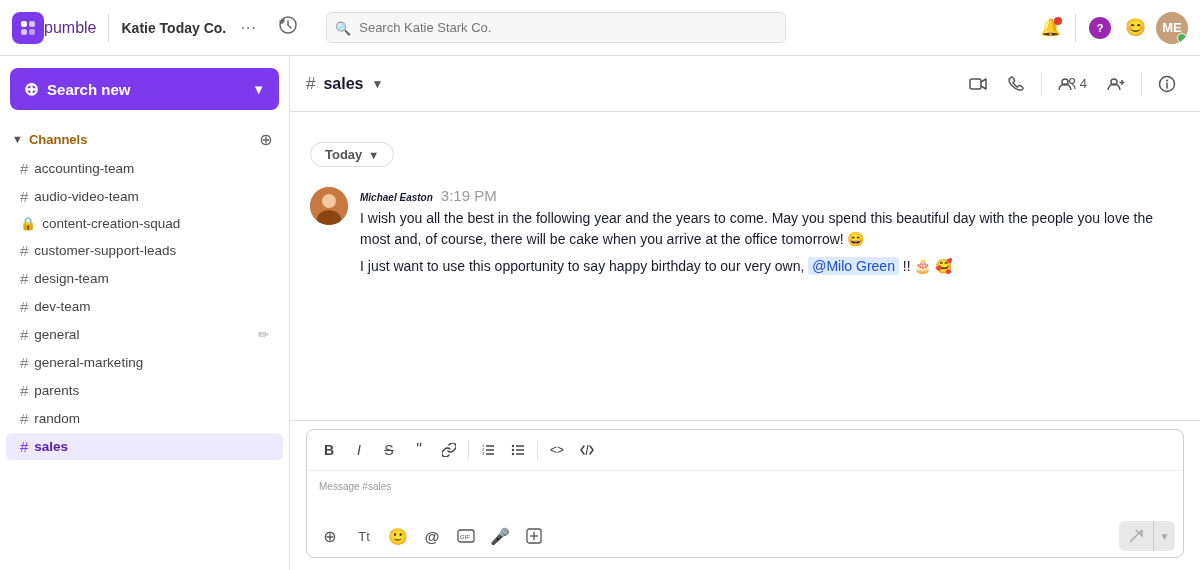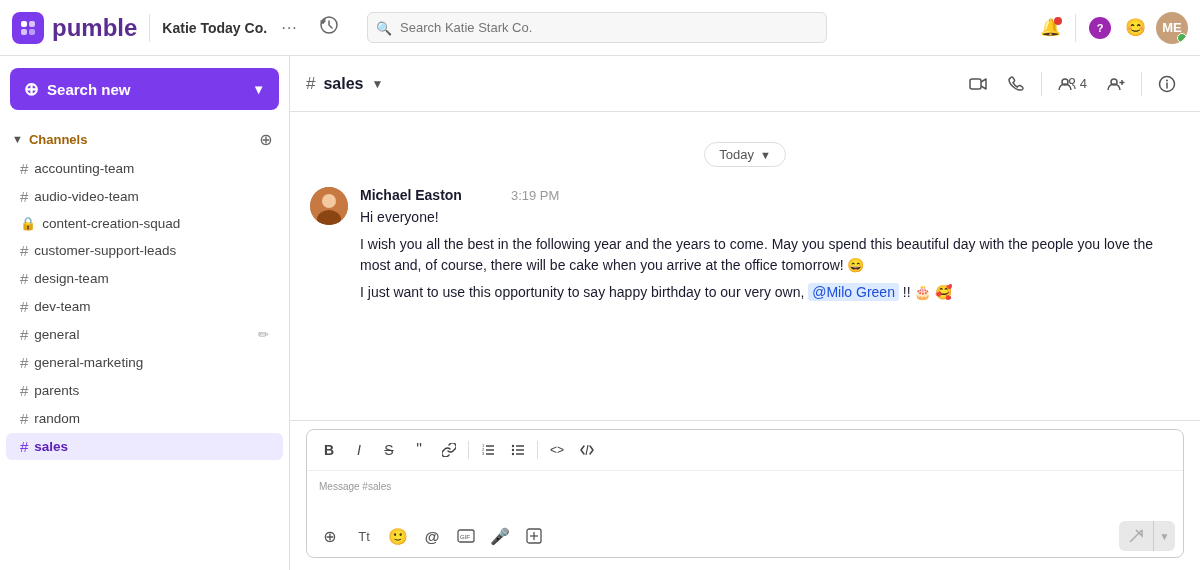--- a/index.html
+++ b/index.html
@@ -1,20 +1,20 @@
 <!DOCTYPE html>
 <html><head>
   <meta charset="utf-8">
   <style>
     * { box-sizing: border-box; margin: 0; padding: 0; }
     body { font-family: -apple-system, BlinkMacSystemFont, 'Segoe UI', sans-serif; font-size: 14px; background: #fff; color: #1a1a2e; display: flex; flex-direction: column; height: 570px; width: 1200px; overflow: hidden; }
 
     
     .topbar { height: 56px; display: flex; align-items: center; border-bottom: 1px solid #e0e0e0; padding: 0 12px; gap: 8px; flex-shrink: 0; background: #fff; }
-    .topbar-logo { display: flex; align-items: center; gap: 8px; font-weight: 700; font-size: 24px; color: #5c2d91; cursor: pointer; }
+    .topbar-logo { display: flex; align-items: center; font-weight: 400; font-size: 16px; color: #5c2d91; cursor: pointer; }
     .topbar-logo .logo-icon { width: 32px; height: 32px; background: #7c3aed; border-radius: 8px; display: flex; align-items: center; justify-content: center; color: white; font-weight: bold; font-size: 16px; }
     .topbar-divider { width: 1px; height: 28px; background: #e0e0e0; margin: 0 4px; }
     .workspace-name { font-weight: 600; font-size: 14px; color: #333; }
     .topbar-more { color: #666; cursor: pointer; font-size: 16px; padding: 4px 6px; }
     .topbar-history { color: #666; cursor: pointer; font-size: 18px; padding: 4px 8px; }
     .search-bar { flex: 1; max-width: 460px; margin: 0 12px; }
     .search-bar input { width: 100%; padding: 7px 12px 7px 32px; border: 1px solid #ddd; border-radius: 6px; background: #f7f7f8; font-size: 13px; color: #555; outline: none; }
     .search-wrapper { position: relative; }
     .search-wrapper .search-ic { position: absolute; left: 9px; top: 50%; transform: translateY(-50%); color: #888; font-size: 13px; }
     .topbar-icons { display: flex; align-items: center; gap: 4px; margin-left: auto; }
@@ -50,29 +50,29 @@
     .chat-channel-name { font-weight: 700; font-size: 16px; }
     .chat-channel-chevron { color: #555; font-size: 12px; cursor: pointer; }
     .chat-header-actions { margin-left: auto; display: flex; align-items: center; gap: 4px; }
     .header-action-btn { width: 34px; height: 34px; display: flex; align-items: center; justify-content: center; border-radius: 6px; cursor: pointer; color: #555; font-size: 16px; }
     .header-divider { width: 1px; height: 24px; background: #e0e0e0; margin: 0 4px; }
     .members-btn { display: flex; align-items: center; gap: 4px; padding: 4px 8px; border-radius: 6px; cursor: pointer; color: #555; }
     .members-count { font-size: 13px; }
 
     
     .messages-area { flex: 1; overflow-y: auto; padding: 20px 20px 10px; }
-    .date-divider { display: flex; align-items: center; justify-content: center; margin: 10px 0 20px; }
+    .date-divider { display: flex; align-items: center; justify-content: flex-start; margin: 10px 0 20px; font-weight: bold; }
     .date-badge { background: white; border: 1px solid #ddd; border-radius: 20px; padding: 4px 14px; font-size: 13px; color: #555; display: flex; align-items: center; gap: 6px; cursor: pointer; }
     .date-badge .chev { font-size: 11px; }
     .message { display: flex; gap: 12px; margin-bottom: 12px; }
     .msg-avatar { width: 38px; height: 38px; border-radius: 50%; background: #b0744e; flex-shrink: 0; overflow: hidden; display: flex; align-items: center; justify-content: center; color: white; font-weight: 700; font-size: 14px; }
     .msg-content { flex: 1; }
     .msg-header { display: flex; align-items: baseline; gap: 8px; margin-bottom: 4px; }
-    .msg-author { font-weight: 700; font-size: 14px; }
-    .msg-time { font-size: 13px; color: #999; margin-left: 41px; }
+    .msg-author { font-weight: 700; font-size: 10px; font-style: italic; }
+    .msg-time { font-size: 15px; color: #999; }
     .msg-text { font-size: 14px; line-height: 1.5; color: #1a1a2e; }
     .mention { background: #dbeafe; color: #1d4ed8; border-radius: 3px; padding: 1px 4px; font-weight: 500; cursor: pointer; }
     .msg-text p { margin-bottom: 6px; }
     .msg-text p:last-child { margin-bottom: 0; }
 
     
     .editor-area { border-top: 1px solid #e0e0e0; padding: 8px 16px 12px; flex-shrink: 0; }
     .editor-box { border: 1px solid #ccc; border-radius: 8px; overflow: hidden; }
     .editor-toolbar { display: flex; align-items: center; gap: 2px; padding: 6px 8px; border-bottom: 1px solid #eee; }
     .toolbar-btn { width: 28px; height: 28px; display: flex; align-items: center; justify-content: center; border-radius: 4px; cursor: pointer; color: #444; font-size: 14px; }
@@ -259,21 +259,20 @@
             <circle cx="19" cy="14" r="7" fill="#f4c9a0"></circle>
             <ellipse cx="19" cy="32" rx="12" ry="9" fill="#8b4513"></ellipse>
           </svg>
         </div>
         <div class="msg-content">
           <div class="msg-header">
             <span class="msg-author">Michael Easton</span>
             <span class="msg-time">3:19 PM</span>
           </div>
           <div class="msg-text">
-            <p>Hi everyone!</p>
             <p>I wish you all the best in the following year and the years to come. May you spend this beautiful day with the people you love the most and, of course, there will be cake when you arrive at the office tomorrow! 😄</p>
             <p>
               <span>I just want to use this opportunity to say happy birthday to our very own,</span>
               <span class="mention">@Milo Green</span>
               <span>!! 🎂 🥰</span>
             </p>
           </div>
         </div>
       </div>
     </div>

